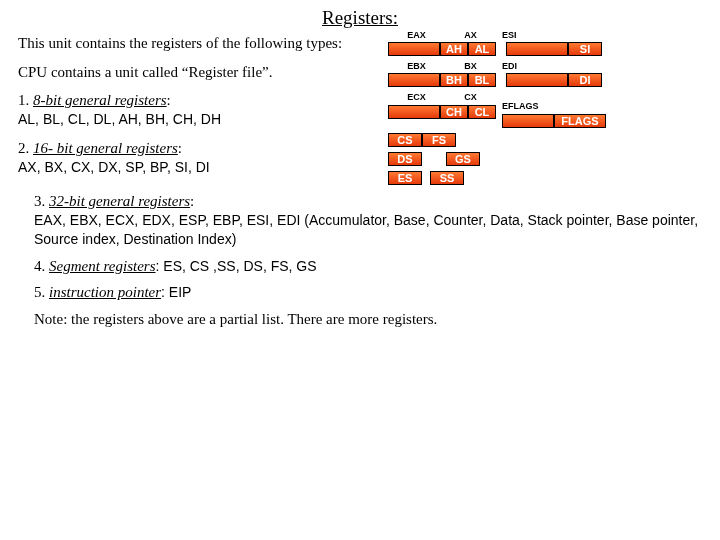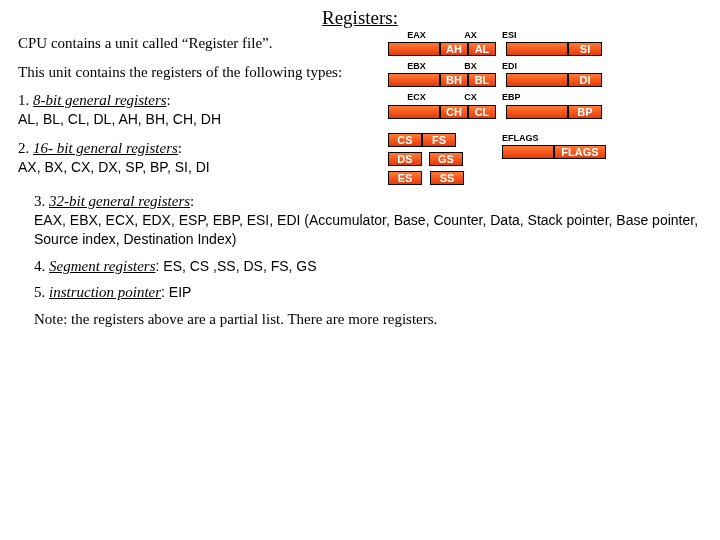--- a/index.html
+++ b/index.html
@@ -100,22 +100,22 @@
   .w32 { width: 34px; }
   .w64 { width: 62px; }
 </style>
 </head>
 <body>
 
 <div class="title">Registers:</div>
 
 <div class="topflex">
   <div class="leftcol">
+    <div class="para">This unit contains the registers of the following types:</div>
     <div class="para">CPU contains a unit called “Register file”.</div>
-    <div class="para">This unit contains the registers of the following types:</div>
 
     <div class="para">
       <span>1. </span><span class="heading">8-bit general registers</span>:<br>
       <span class="sans">AL, BL, CL, DL, AH, BH, CH, DH</span>
     </div>
 
     <div class="para">
       <span>2. </span><span class="heading">16- bit general registers</span>:<br>
       <span class="sans">AX, BX, CX, DX, SP, BP, SI, DI</span>
     </div>
@@ -158,21 +158,21 @@
             <div class="bar w16 barlabel">CH</div>
             <div class="bar w16 barlabel">CL</div>
           </div>
         </div>
 
         <div style="height:4px"></div>
         <div class="barrow" style="">
           <div class="bar w32 barlabel">CS</div>
           <div class="bar w32 barlabel">FS</div>
         </div>
-        <div class="barrow" style="gap:7px">
+        <div class="barrow" style="gap:24px">
           <div class="bar w32 barlabel">DS</div>
           <div class="bar w32 barlabel">GS</div>
         </div>
         <div class="barrow" style="gap:8px">
           <div class="bar w32 barlabel">ES</div>
           <div class="bar w32 barlabel">SS</div>
         </div>
       </div>
 
       <div class="col">
@@ -183,27 +183,20 @@
               <div class="bar w32 barlabel">SI</div>
             </div>
         </div>
         <div class="regrow">
           <div class="singlelabel">EDI</div>
           <div class="barrow">
               <div class="bar w64"></div>
               <div class="bar w32 barlabel">DI</div>
             </div>
         </div>
-        <div class="regrow">
-          <div class="singlelabel">EBP</div>
-          <div class="barrow">
-              <div class="bar w64"></div>
-              <div class="bar w32 barlabel">BP</div>
-            </div>
-        </div>
         <div style="height:4px"></div>
         <div class="regrow">
           <div class="singlelabel">EFLAGS</div>
           <div class="barrow">
               <div class="bar w48"></div>
               <div class="bar w48 barlabel">FLAGS</div>
             </div>
         </div>
       </div>
     </div>

